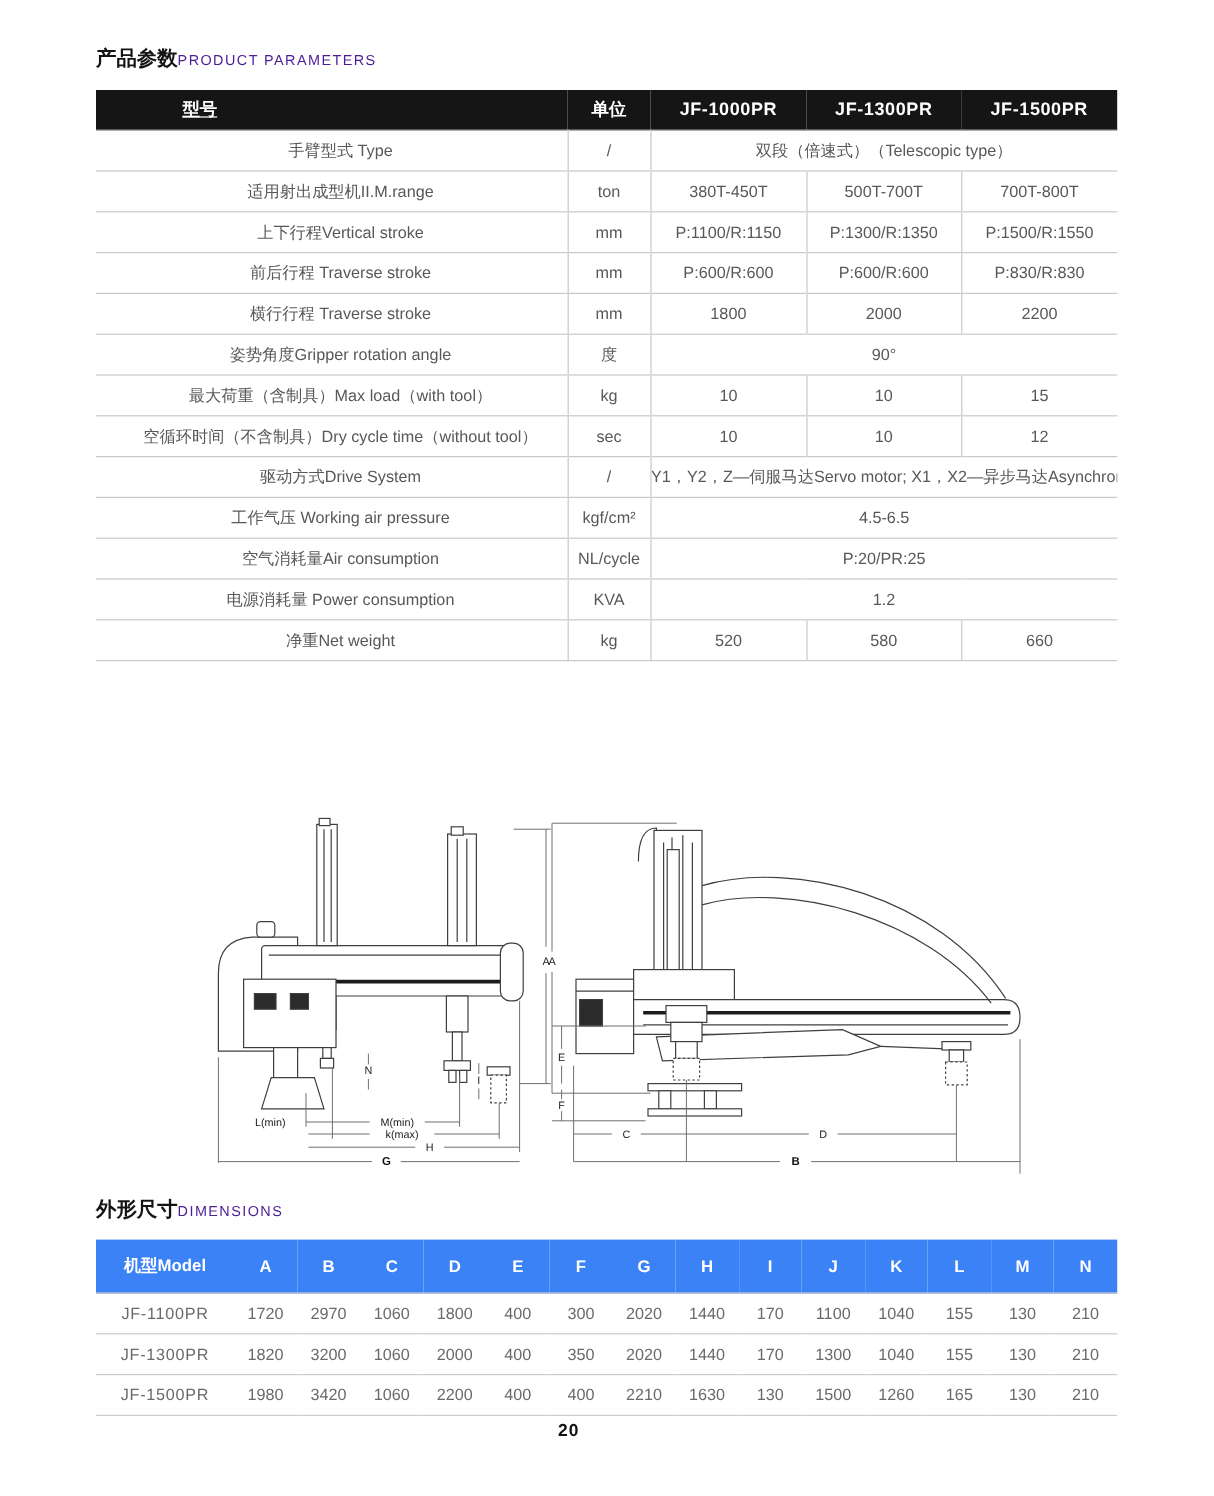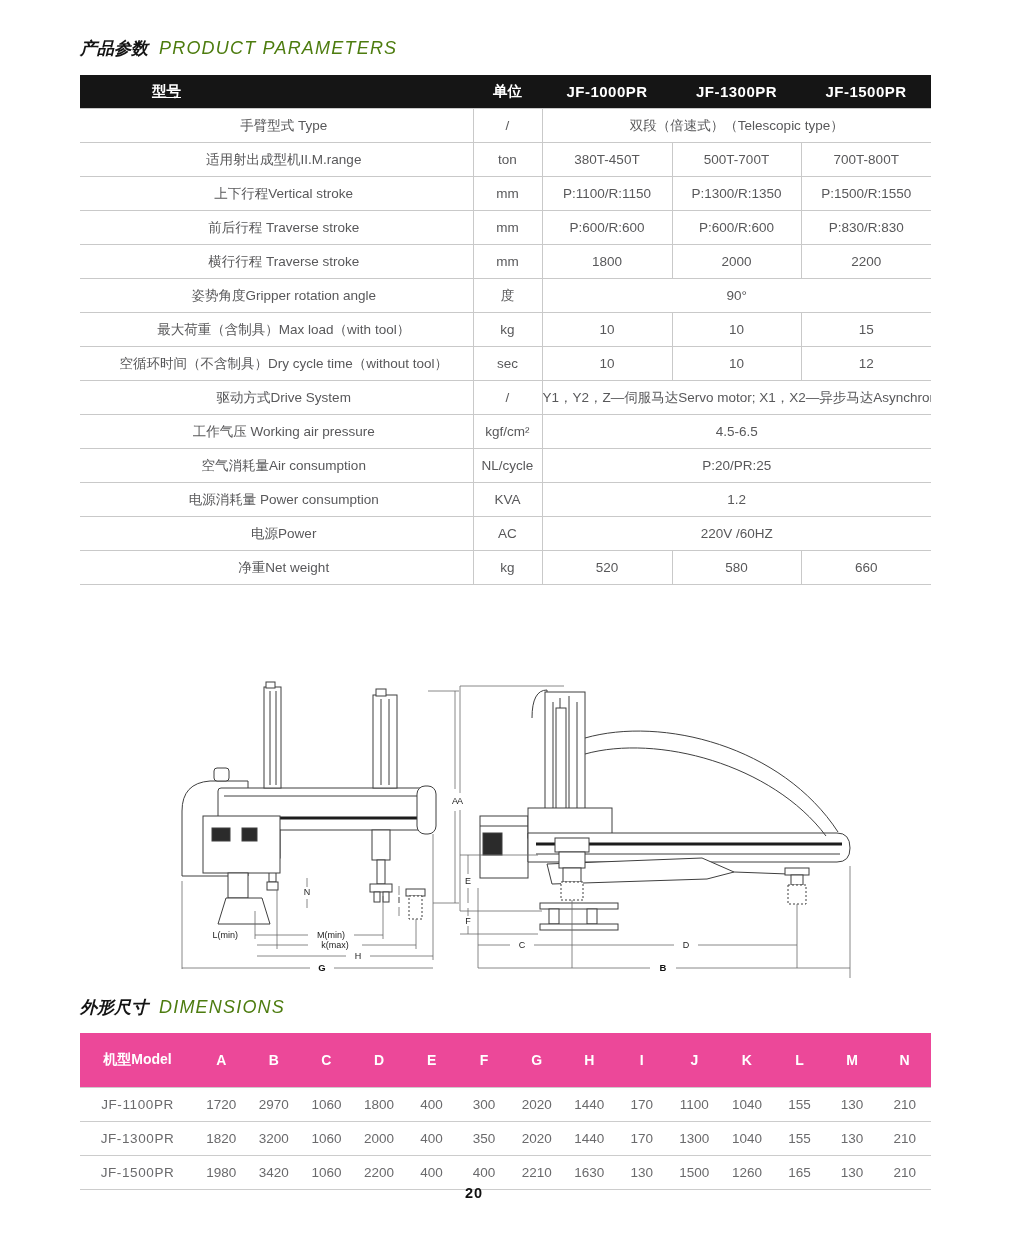--- a/index.html
+++ b/index.html
@@ -3,43 +3,43 @@
 <meta charset="utf-8">
 <style>
   html,body { margin:0; padding:0; }
   body { background:#e8e8e8; }
   .page {
     position:relative; width:1012px; height:1247px; margin:0 auto;
     background:#ffffff; overflow:hidden;
     font-family:"Liberation Sans","DejaVu Sans",sans-serif;
   }
   
-  .sec-head { position:absolute; left:80px; display:flex; align-items:baseline; gap:11px; white-space:nowrap;font-style:italic; }
+  .sec-head { position:absolute; left:80px; display:flex; align-items:baseline; gap:0; white-space:nowrap; }
   .sec-head .zh { font-size:17px; font-weight:bold; color:#141414; }
-  .sec-head .en { font-size:18px; color:#4d7c0f; letter-spacing:1.2px; }
+  .sec-head .en { font-size:12px; color:#4c1d95; letter-spacing:1.2px; }
   #head-params { top:37px; }
   #head-drawing { top:642px; }
   #head-dims { top:996px; }
 
   
   table.param { position:absolute; left:80px; top:75px; width:851px; border-collapse:collapse; table-layout:fixed; }
   .param thead th { background:#151515; color:#ffffff; height:33px; font-weight:bold; padding:0; }
   .th-model-label { text-align:left; padding-left:72px !important; font-size:14.5px;text-decoration:underline; }
   .th-unit { font-size:14.5px; }
   .th-model { font-size:15px; letter-spacing:0.5px; }
   .param td { height:33px; padding:0; border-top:1px solid #c9c9c9; color:#58585a; font-size:13.5px; text-align:center; overflow:hidden; white-space:nowrap; }
   .param tbody tr:last-child td { border-bottom:1px solid #c9c9c9; }
   .c-label { text-align:right; padding-left:15px !important; border-right:1px solid #c9c9c9; color:#4c4c4e; font-size:13px; }
   .c-unit { border-right:1px solid #c9c9c9; }
   .c-val + .c-val { border-left:1px solid #c9c9c9; }
   .c-small { font-size:10.8px; color:#5d5d5f; }
 
   
   table.dims { position:absolute; left:80px; top:1033px; width:851px; border-collapse:collapse; table-layout:fixed; }
-  .dims th { background:#ec4899; color:#ffffff; height:30px; font-size:14px; font-weight:bold; padding:12px; }
+  .dims th { background:#3b82f6; color:#ffffff; height:44px; font-size:14px; font-weight:bold; padding:0; }
   .dims td { height:33px; padding:0; border-top:1px solid #cccccc; font-size:13.5px; color:#6a6a6c; text-align:center; white-space:nowrap; }
   .dims tbody tr:last-child td { border-bottom:1px solid #cccccc; }
   .dc-model { color:#58585a; letter-spacing:0.6px; }
 
   
   .drawing-left  { position:absolute; left:178px; top:681px; }
   .drawing-right { position:absolute; left:452px; top:678px; }
   .drawing-left svg, .drawing-right svg { display:block; }
   .dim-text { font-size:9px; fill:#222; }
   .dim-text-b { font-size:9.5px; font-weight:bold; fill:#111; }
@@ -138,25 +138,20 @@
         </tr>
         <tr class="prow">
           <td class="c-label">空气消耗量Air consumption</td>
           <td class="c-unit">NL/cycle</td>
           <td class="c-val c-span" colspan="3">P:20/PR:25</td>
         </tr>
         <tr class="prow">
           <td class="c-label">电源消耗量 Power consumption</td>
           <td class="c-unit">KVA</td>
           <td class="c-val c-span" colspan="3">1.2</td>
-        </tr>
-        <tr class="prow">
-          <td class="c-label">电源Power</td>
-          <td class="c-unit">AC</td>
-          <td class="c-val c-span" colspan="3">220V /60HZ</td>
         </tr>
         <tr class="prow">
           <td class="c-label">净重Net weight</td>
           <td class="c-unit">kg</td>
           <td class="c-val">520</td>
           <td class="c-val">580</td>
           <td class="c-val">660</td>
         </tr>
       </tbody>
   </table>

